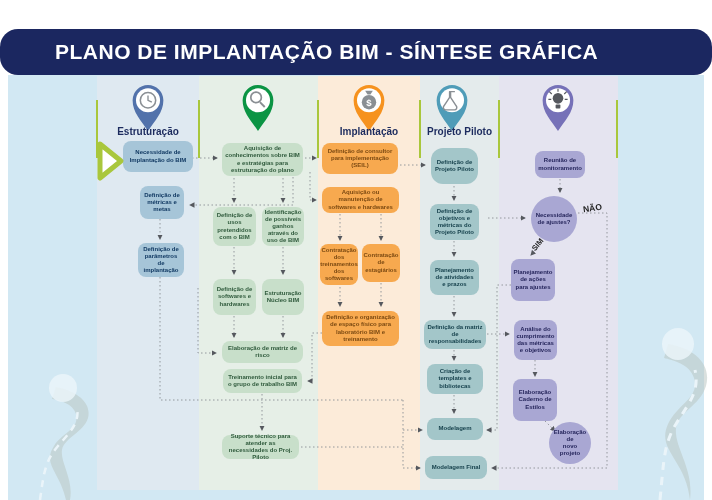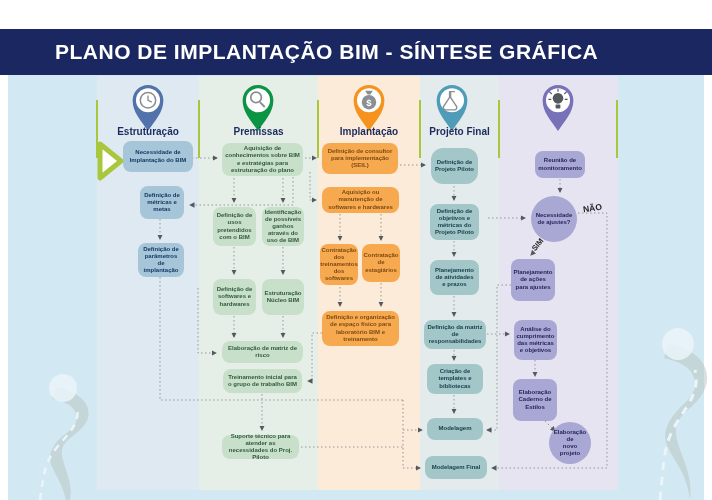--- a/index.html
+++ b/index.html
@@ -1,19 +1,19 @@
 <!DOCTYPE html>
 <html><head>
 <meta charset="utf-8">
 <style>
   html,body{margin:0;padding:0;background:#ffffff;font-family:"Liberation Sans",sans-serif;}
   #stage{position:relative;width:712px;height:500px;overflow:hidden;background:#ffffff;}
 
   
-  .banner{position:absolute;left:0;top:29px;width:712px;height:46px;background:#1b2760;display:flex;align-items:center;}
+  .banner{position:absolute;left:0;top:29px;width:712px;height:46px;background:#1b2760;display:flex;align-items:center;border-radius:18px;}
   .banner h1{margin:0 0 0 55px;color:#ffffff;font-size:21px;font-weight:700;letter-spacing:.5px;white-space:nowrap;}
 
   
   .base{position:absolute;left:8px;top:75px;width:696px;height:425px;background:#d2e8f3;}
 
   
   .band{position:absolute;top:76px;height:414px;}
   .b1{left:97px;width:102px;background:#dfe9f1;}
   .b2{left:199px;width:119px;background:#e6efe7;}
   .b3{left:318px;width:102px;background:#fcebd9;}
@@ -109,23 +109,22 @@
   </svg>
   <svg class="pin" style="left:536px;" viewBox="0 0 44 52">
     <path d="M22,51 C15,40 6,32 6,19 A16,16 0 1 1 38,19 C38,32 29,40 22,51 Z" fill="#7671b8"></path>
     <circle cx="22" cy="19" r="12.5" fill="#ffffff"></circle>
     <circle cx="22" cy="17" r="5.5" fill="#55585e"></circle>
     <rect x="19.5" y="23.5" width="5" height="4" rx="1" fill="#55585e"></rect>
     <path d="M13,10 l2.5,2.5 M31,10 l-2.5,2.5 M22,7 v3.2 M12,18 h3 M29,18 h3" stroke="#55585e" stroke-width="1.2"></path>
   </svg>
 
   <div class="colhead" style="left:97px;width:102px;">Estruturação</div>
-  <div class="colhead" style="left:199px;width:119px;">Premissas</div>
   <div class="colhead" style="left:318px;width:102px;">Implantação</div>
-  <div class="colhead" style="left:420px;width:79px;">Projeto Final</div>
+  <div class="colhead" style="left:420px;width:79px;">Projeto Piloto</div>
 
   <svg id="wires" width="712" height="500" viewBox="0 0 712 500">
     <defs>
       <marker id="arw" markerWidth="6" markerHeight="6" refX="5" refY="3" orient="auto">
         <path d="M0,0 L6,3 L0,6 Z" fill="#55585e"></path>
       </marker>
     </defs>
     <g fill="none" stroke="#8a8f94" stroke-width="0.9" stroke-dasharray="1.5 2.5">
       <path d="M192,158 H217" marker-end="url(#arw)"></path>
       <path d="M293,177 V205 H190" marker-end="url(#arw)"></path>

